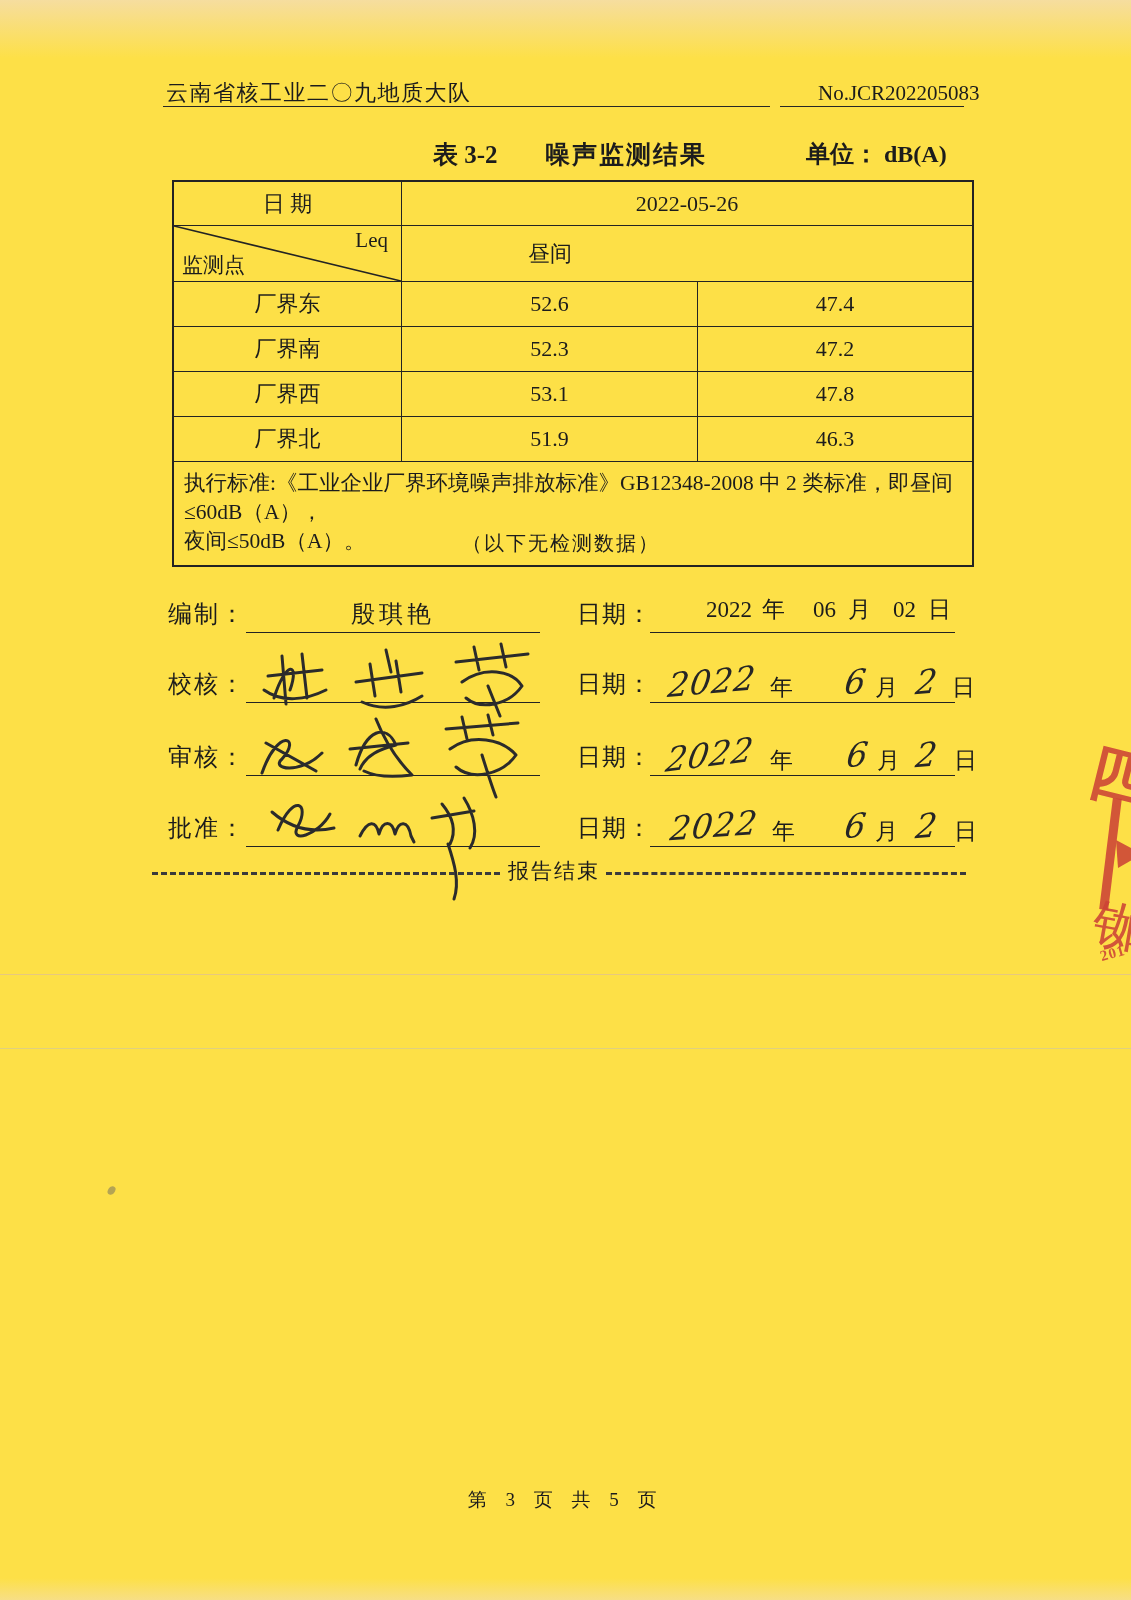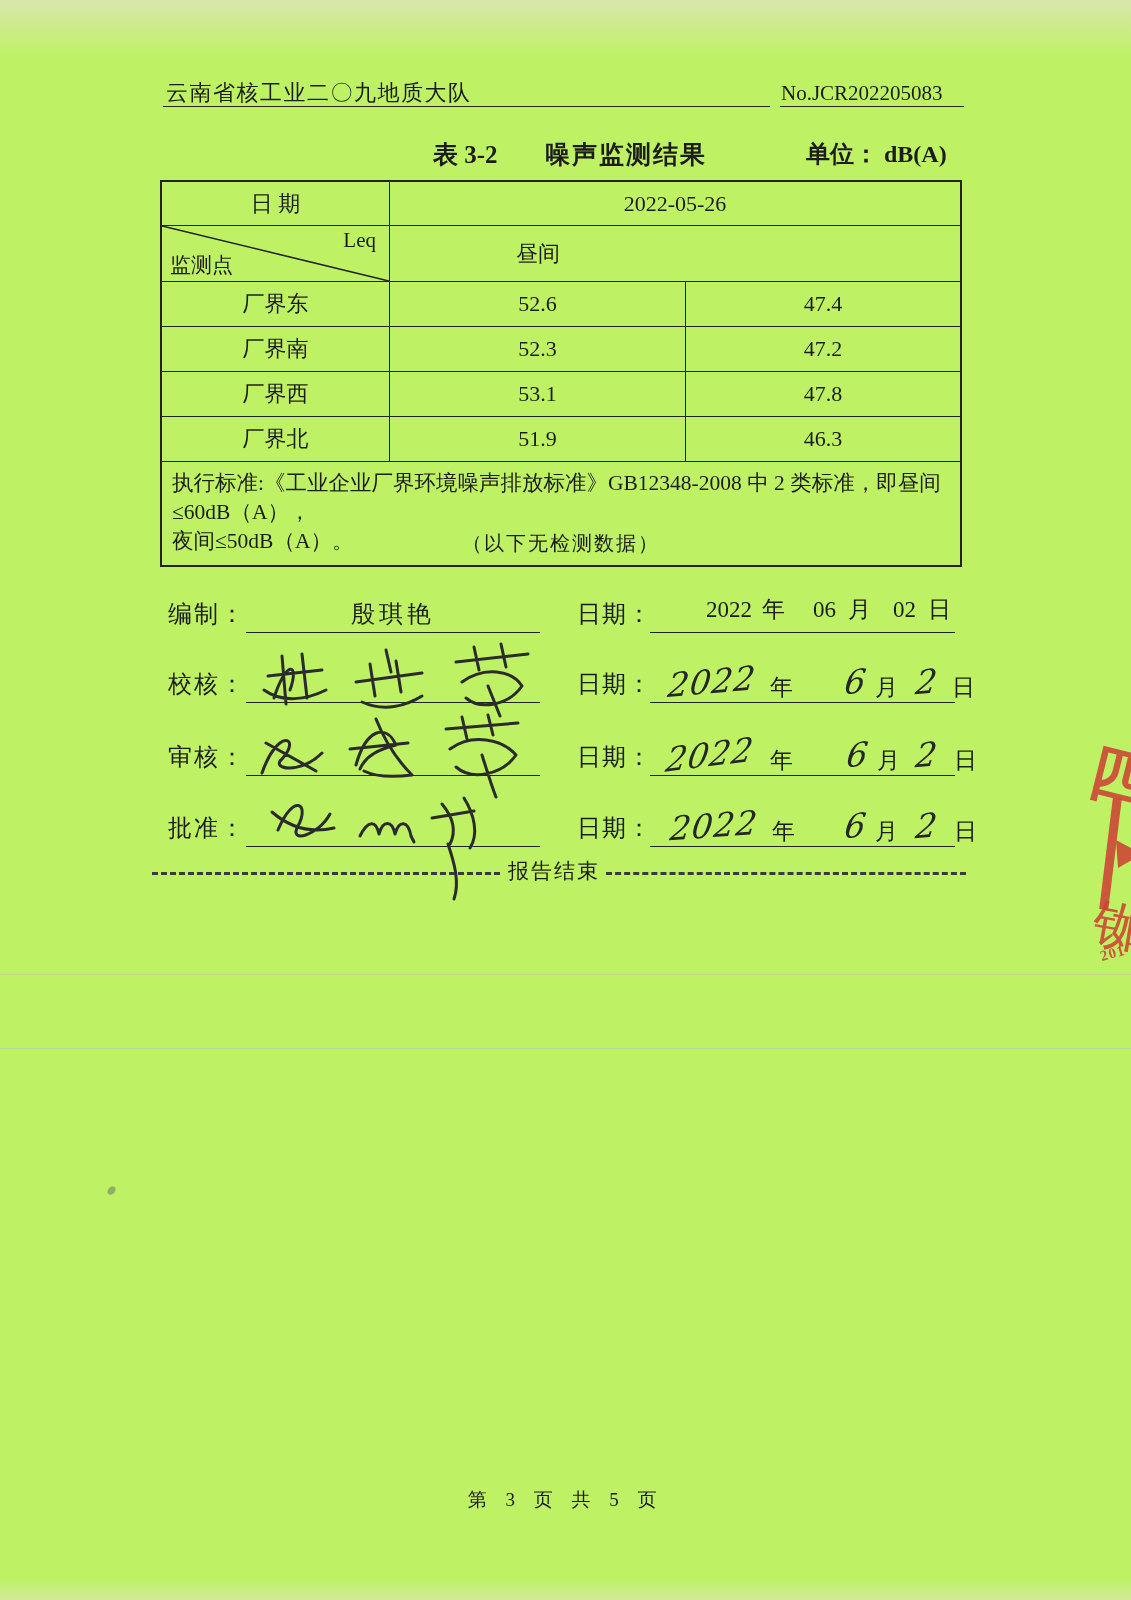--- a/index.html
+++ b/index.html
@@ -1,39 +1,39 @@
 <!DOCTYPE html>
 <html><head>
 <meta charset="utf-8">
 <style>
   html,body { margin:0; padding:0; background:#e8e8e8; }
   .page {
     position:relative; width:1131px; height:1600px; margin:0 auto;
-    background:#bef264; overflow:hidden;
+    background:#fde047; overflow:hidden;
     font-family:"Liberation Serif","DejaVu Serif",serif; color:#1c1c1c;
   }
   .tint-top { position:absolute; top:0; left:0; right:0; height:58px;
     background:linear-gradient(180deg, rgba(240,219,231,.55), rgba(240,219,231,0)); }
   .tint-bottom { position:absolute; bottom:0; left:0; right:0; height:22px;
     background:linear-gradient(0deg, rgba(238,220,228,.4), rgba(238,220,228,0)); }
 
   
   .header-left  { position:absolute; left:166px; top:78px; font-size:22px; letter-spacing:1.5px; }
-  .header-right { position:absolute; left:781px; top:81px; font-size:21px; }
+  .header-right { position:absolute; left:818px; top:81px; font-size:21px; }
   .rule-hl { position:absolute; top:106px; border-top:1.7px solid #262626; }
   .rule-hl.l { left:163px; width:607px; }
   .rule-hl.r { left:780px; width:184px; }
 
   
   .title-prefix { position:absolute; left:433px; top:138px; font-size:25px; font-weight:bold; }
   .title-main   { position:absolute; left:537px; top:138px; font-size:25px; font-weight:bold; letter-spacing:2px;margin-left:8px; }
   .title-unit   { position:absolute; left:806px; top:138px; font-size:24px; font-weight:bold; }
 
   
-  .tbl { position:absolute; left:160px; top:180px; width:802px;
+  .tbl { position:absolute; left:172px; top:180px; width:802px;
     border:2.2px solid #232323; box-sizing:border-box; }
   .tr { display:flex; border-bottom:1.8px solid #232323; }
   .tr:last-child { border-bottom:none; }
   .td { box-sizing:border-box; border-right:1.8px solid #232323;
     display:flex; align-items:center; justify-content:center; font-size:22px; }
   .td:last-child { border-right:none; }
   .c1 { width:228px; } .c2 { width:296px; } .c3 { flex:1; }
   .r-date .td { height:43px; }
   .r-head .td { height:55px; }
   .r-data .td { height:44px; }

